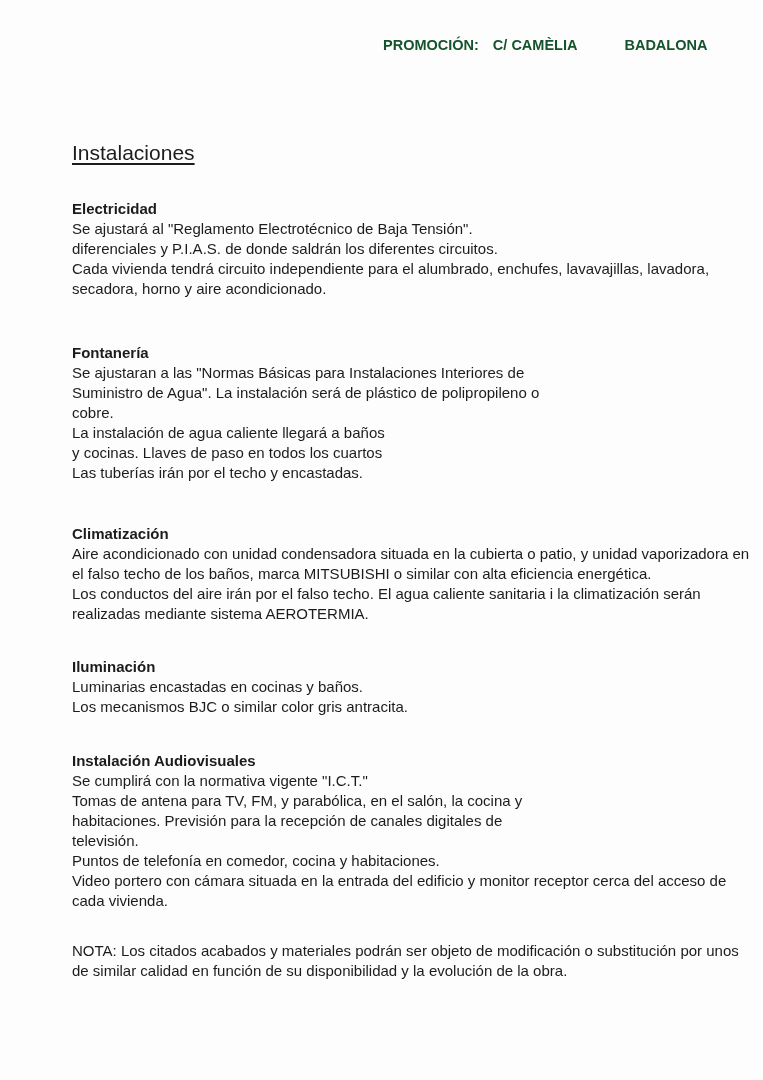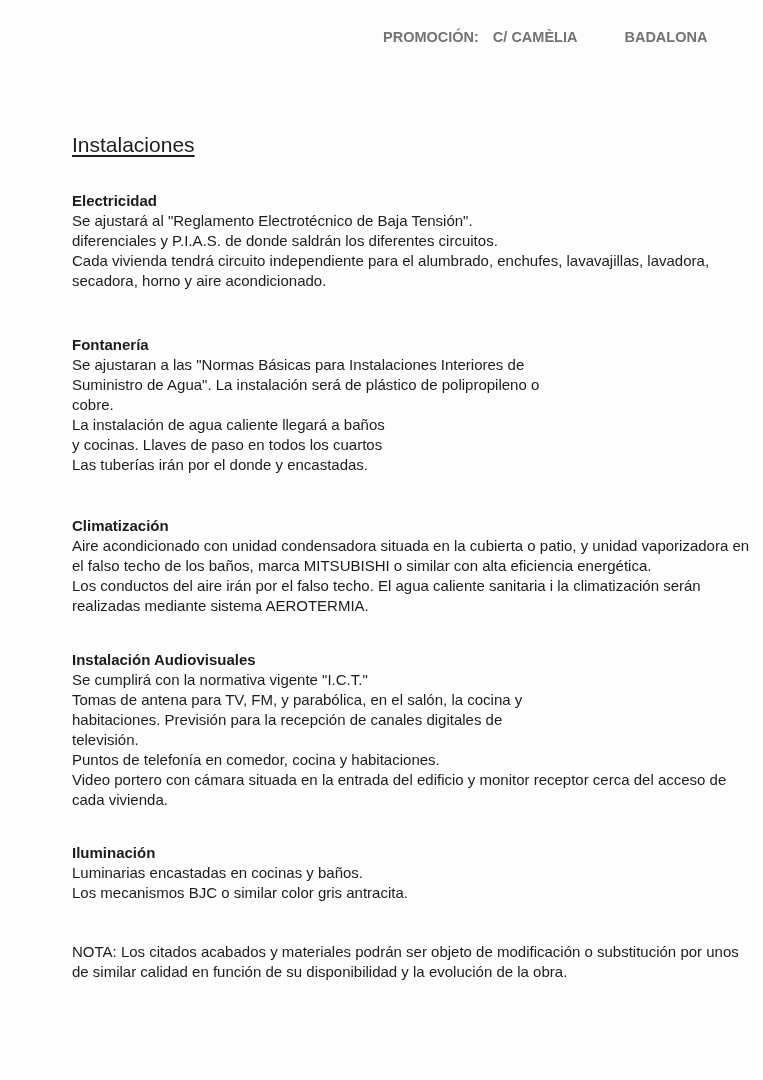--- a/index.html
+++ b/index.html
@@ -10,27 +10,27 @@
     height: 1080px;
     margin: 0 auto;
     background: #fdfdfd;
     font-family: "Liberation Sans", "DejaVu Sans", sans-serif;
     font-size: 15px;
     line-height: 20px;
     color: #1c1c1c;
     overflow: hidden;
   }
   .doc-header {
-    padding-top: 27px;
+    padding-top: 35px;
     padding-left: 383px;
     display: flex;
     align-items: baseline;
     font-weight: bold;
     font-size: 14.5px;
-    color: #737373;
+    color: #14532d;
     white-space: nowrap;
     text-align: center;
   }
   .doc-header .street { margin-left: 14px; }
   .doc-header .city   { margin-left: 47px; }
   .content {
     padding-left: 72px;
     padding-right: 60px;
   }
   .doc-title {
@@ -41,21 +41,21 @@
   }
   .section-heading {
     font-weight: bold;
   }
   .line { white-space: nowrap; }
   .sec-electricidad   { margin-top: 36px; }
   .sec-fontaneria     { margin-top: 44px; }
   .sec-climatizacion  { margin-top: 41px; }
   .sec-iluminacion    { margin-top: 33px; }
   .sec-audiovisuales  { margin-top: 34px; }
-  .note               { margin-top: 39px; }
+  .note               { margin-top: 30px; }
 </style>
 </head>
 <body>
 
 <div class="page">
 
   <div class="doc-header">
     <span>PROMOCIÓN:</span>
     <span class="street">C/ CAMÈLIA</span>
     <span class="city">BADALONA</span>
@@ -73,47 +73,47 @@
       <div class="line">secadora, horno y aire acondicionado.</div>
     </div>
 
     <div class="section sec-fontaneria">
       <div class="section-heading">Fontanería</div>
       <div class="line">Se ajustaran a las "Normas Básicas para Instalaciones Interiores de</div>
       <div class="line">Suministro de Agua". La instalación será de plástico de polipropileno o</div>
       <div class="line">cobre.</div>
       <div class="line">La instalación de agua caliente llegará a baños</div>
       <div class="line">y cocinas. Llaves de paso en todos los cuartos</div>
-      <div class="line">Las tuberías irán por el donde y encastadas.</div>
+      <div class="line">Las tuberías irán por el techo y encastadas.</div>
     </div>
 
     <div class="section sec-climatizacion">
       <div class="section-heading">Climatización</div>
       <div class="line">Aire acondicionado con unidad condensadora situada en la cubierta o patio, y unidad vaporizadora en</div>
       <div class="line">el falso techo de los baños, marca MITSUBISHI o similar con alta eficiencia energética.</div>
       <div class="line">Los conductos del aire irán por el falso techo. El agua caliente sanitaria i la climatización serán</div>
       <div class="line">realizadas mediante sistema AEROTERMIA.</div>
+    </div>
+
+    <div class="section sec-iluminacion">
+      <div class="section-heading">Iluminación</div>
+      <div class="line">Luminarias encastadas en cocinas y baños.</div>
+      <div class="line">Los mecanismos BJC o similar color gris antracita.</div>
     </div>
 
     <div class="section sec-audiovisuales">
       <div class="section-heading">Instalación Audiovisuales</div>
       <div class="line">Se cumplirá con la normativa vigente "I.C.T."</div>
       <div class="line">Tomas de antena para TV, FM, y parabólica, en el salón, la cocina y</div>
       <div class="line">habitaciones. Previsión para la recepción de canales digitales de</div>
       <div class="line">televisión.</div>
       <div class="line">Puntos de telefonía en comedor, cocina y habitaciones.</div>
       <div class="line">Video portero con cámara situada en la entrada del edificio y monitor receptor cerca del acceso de</div>
       <div class="line">cada vivienda.</div>
     </div>
 
-    <div class="section sec-iluminacion">
-      <div class="section-heading">Iluminación</div>
-      <div class="line">Luminarias encastadas en cocinas y baños.</div>
-      <div class="line">Los mecanismos BJC o similar color gris antracita.</div>
-    </div>
-
     <div class="note">
       <div class="line">NOTA: Los citados acabados y materiales podrán ser objeto de modificación o substitución por unos</div>
       <div class="line">de similar calidad en función de su disponibilidad y la evolución de la obra.</div>
     </div>
 
   </div>
 </div>
 
 </body></html>

